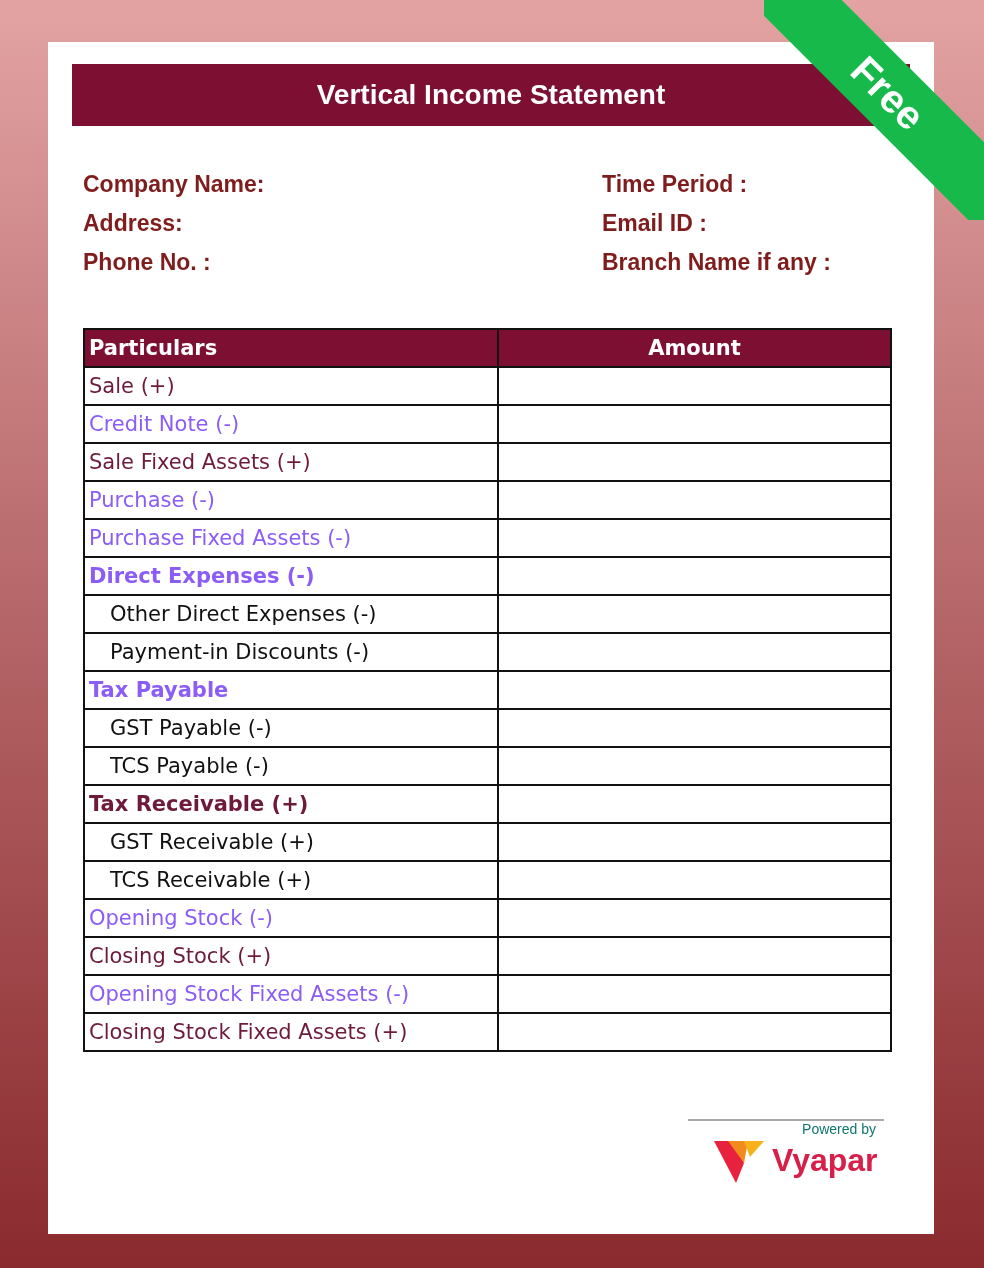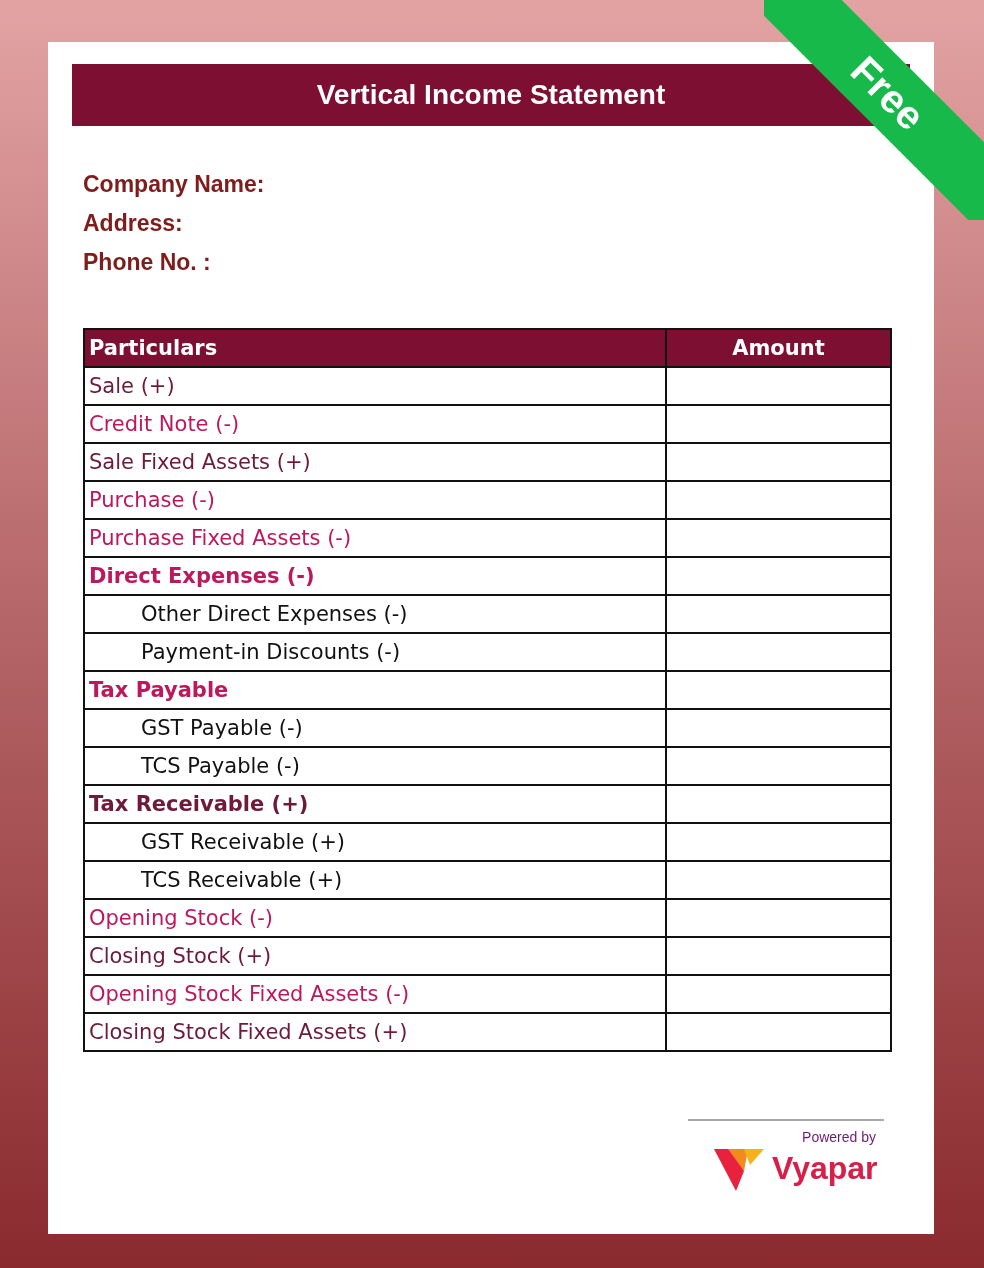--- a/index.html
+++ b/index.html
@@ -21,49 +21,54 @@
     .info { position: absolute; top: 126px; font-weight: bold; color: #7f1d1d; font-size: 23px; }
     .info div { height: 39px; line-height: 32px; }
     .info.left { left: 35px; }
     .info.right { left: 554px; }
     table {
       position: absolute; left: 35px; top: 286px; width: 809px; border-collapse: collapse;
       font-family: "DejaVu Sans", sans-serif;
     }
     th, td { border: 2.5px solid #111; height: 38px; font-size: 21px; padding: 0 4px; }
     th { background: #7d0f33; color: #fff; font-weight: bold; }
-    th.particulars { text-align: left; width: 582px; }
+    th.particulars { text-align: left; width: 414px; }
     th.amount { text-align: center; }
     td.label { text-align: left; white-space: nowrap; border-radius: 6px; }
     .c-plus { color: #6e1a3a; }
-    .c-minus { color: #be185d; }
-    .c-sub { color: #111; padding-left: 56px; }
+    .c-minus { color: #8b5cf6; }
+    .c-sub { color: #111; padding-left: 25px; }
     .bold { font-weight: bold; }
     .footer { position: absolute; left: 640px; top: 1077px; width: 196px; }
     .footer .rule { border-top: 2px solid #aaa; width: 196px; }
-    .footer .powered { text-align: right; font-size: 14px; color: #701a75; margin-top: 8px; padding-right: 8px; }
+    .footer .powered { text-align: right; font-size: 14px; color: #0f766e; padding-right: 8px; }
     .footer .brand { display: flex; align-items: center; gap: 8px; margin-top: 0; padding-left: 26px; }
     .footer .brand-name { font-size: 32px; font-weight: bold; color: #d81f4a; }
     .ribbon-wrap { position: absolute; top: 0; right: 0; width: 220px; height: 220px; overflow: hidden; }
     .ribbon {
       position: absolute; top: 60px; right: -64px; width: 320px; height: 66px;
       background: #17b94a; color: #fff; font-size: 40px; font-weight: bold;
       text-align: center; line-height: 66px; transform: rotate(45deg);
     }
   </style>
 </head>
 <body>
 
 <div class="sheet">
   <div class="title-bar">Vertical Income Statement</div>
 
   <div class="info left">
     <div>Company Name:</div>
     <div>Address:</div>
     <div>Phone No. :</div>
+  </div>
+  <div class="info right">
+    <div>Time Period :</div>
+    <div>Email ID :</div>
+    <div>Branch Name if any :</div>
   </div>
 
   <table>
     <thead>
       <tr>
         <th class="particulars">Particulars</th>
         <th class="amount">Amount</th>
       </tr>
     </thead>
     <tbody id="rows">

